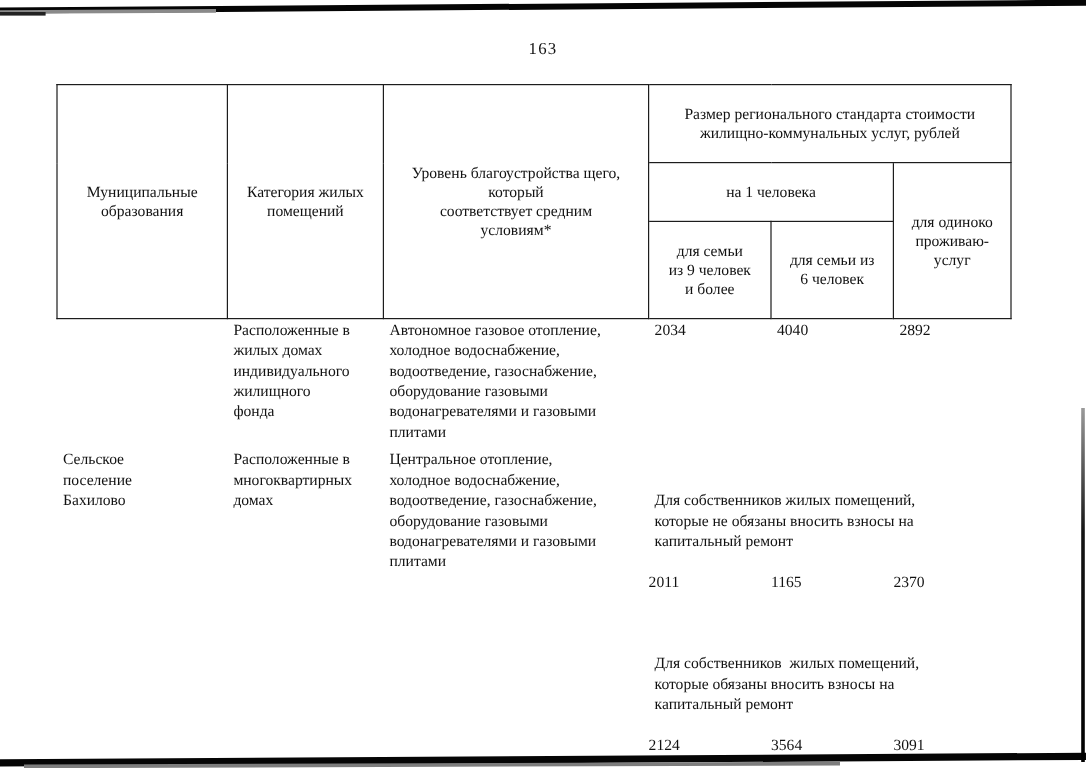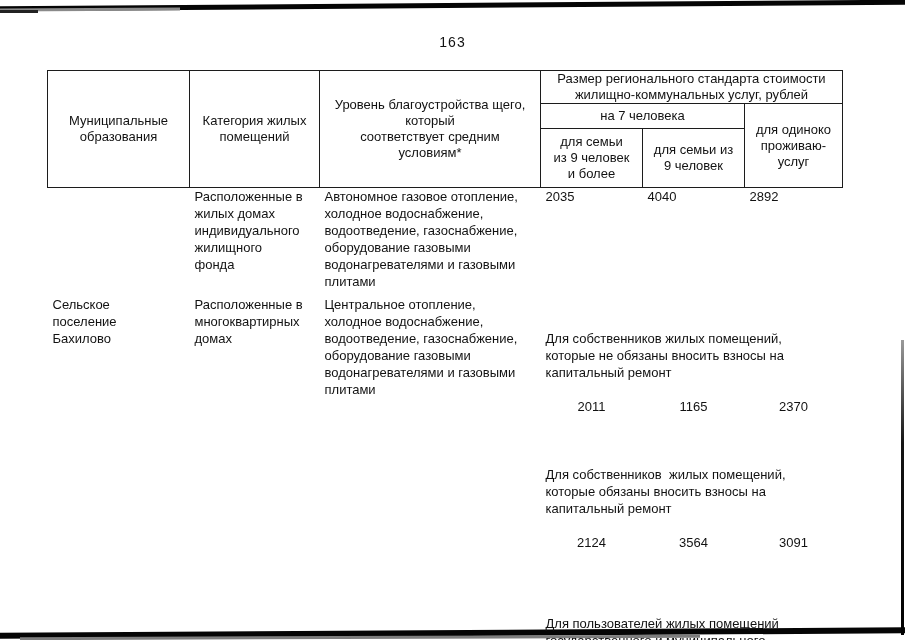--- a/index.html
+++ b/index.html
@@ -1,57 +1,57 @@
 <!DOCTYPE html>
 <html><head>
 <meta charset="utf-8">
 <style>
   html,body{margin:0;padding:0;background:#e8e8e8;}
   .page{
     position:relative;width:905px;height:640px;background:#ffffff;
-    font-family:Liberation Sans, sans-serif;color:#121212;
+    font-family:Liberation Serif, serif;color:#121212;
     overflow:hidden;
   }
   
   .scan-top{position:absolute;left:-12px;top:3px;width:935px;height:5px;background:#050505;transform:rotate(-0.42deg);}
   .scan-top-gray{position:absolute;left:0;top:8px;width:180px;height:3px;background:#8a8a8a;transform:rotate(-0.3deg);}
   .scan-top-dash{position:absolute;left:0;top:10px;width:38px;height:3px;background:#222;}
   .scan-bottom{position:absolute;left:-12px;top:630px;width:935px;height:6px;background:#050505;transform:rotate(-0.35deg);}
   .scan-bottom-gray{position:absolute;left:20px;top:636px;width:680px;height:3px;background:#7d7d7d;transform:rotate(-0.2deg);}
   .scan-right{position:absolute;left:901px;top:340px;width:3px;height:295px;background:linear-gradient(to bottom,#9a9a9a,#141414 35%,#000);}
 
   .page-number{position:absolute;top:34px;left:0;width:100%;text-align:center;font-size:14px;letter-spacing:1px;}
 
   table.std{
     position:absolute;left:47px;top:70px;width:795px;
     border-collapse:collapse;table-layout:fixed;
     font-size:13px;line-height:16px;
   }
   table.std thead th{
     border:1px solid #1c1c1c;font-weight:normal;text-align:center;
-    white-space:pre-line;vertical-align:middle;padding:0 2px;
+    white-space:pre-line;vertical-align:middle;padding:16px 2px;
   }
   tr.hr-a{height:33px}
   tr.hr-b{height:25px}
   tr.hr-c{height:59px}
   th.h-muni,th.h-cat{vertical-align:top;padding-top:60px;}
   th.h-level{vertical-align:top;padding-top:40px;}
 
   table.std tbody td{
     border:none;vertical-align:top;text-align:left;
     white-space:pre-line;line-height:17px;padding:0 2px 0 5px;
   }
   tr.row1 td{padding-top:7px;height:108px;}
   tr.row2 td{padding-top:2px;}
   td.num{text-align:center;padding-left:0;padding-right:0;}
   td.span-cell{padding-right:0;}
 
   .block-text{white-space:pre-wrap;line-height:17px;}
   .block-values{display:grid;grid-template-columns:102px 102px 98px;margin-left:-5px;line-height:17px;}
-  .block-values span{text-align:center;}
+  .block-values span{text-align:left;}
   .block-gap{margin-top:13px;}
 </style>
 </head>
 <body>
 
 <div class="page">
   <div class="scan-top"></div>
   <div class="scan-top-gray"></div>
   <div class="scan-top-dash"></div>
   <div class="scan-bottom"></div>
@@ -76,48 +76,48 @@
         <th class="h-cat" rowspan="3">Категория жилых
 помещений</th>
         <th class="h-level" rowspan="3">Уровень благоустройства щего,
 который
 соответствует средним
 условиям*</th>
         <th colspan="3">Размер регионального стандарта стоимости
 жилищно-коммунальных услуг, рублей</th>
       </tr>
       <tr class="hr-b">
-        <th colspan="2">на 7 человека</th>
+        <th colspan="2">на 1 человека</th>
         <th rowspan="2">для одиноко
 проживаю-
 услуг</th>
       </tr>
       <tr class="hr-c">
         <th>для семьи
 из 9 человек
 и более</th>
         <th>для семьи из
-9 человек</th>
+6 человек</th>
       </tr>
     </thead>
     <tbody>
       <tr class="row1">
         <td></td>
         <td>Расположенные в
 жилых домах
 индивидуального
 жилищного
 фонда</td>
         <td>Автономное газовое отопление,
 холодное водоснабжение,
 водоотведение, газоснабжение,
 оборудование газовыми
 водонагревателями и газовыми
 плитами</td>
-        <td class="num">2035</td>
+        <td class="num">2034</td>
         <td class="num">4040</td>
         <td class="num">2892</td>
       </tr>
       <tr class="row2">
         <td>Сельское
 поселение
 Бахилово</td>
         <td>Расположенные в
 многоквартирных
 домах</td>

